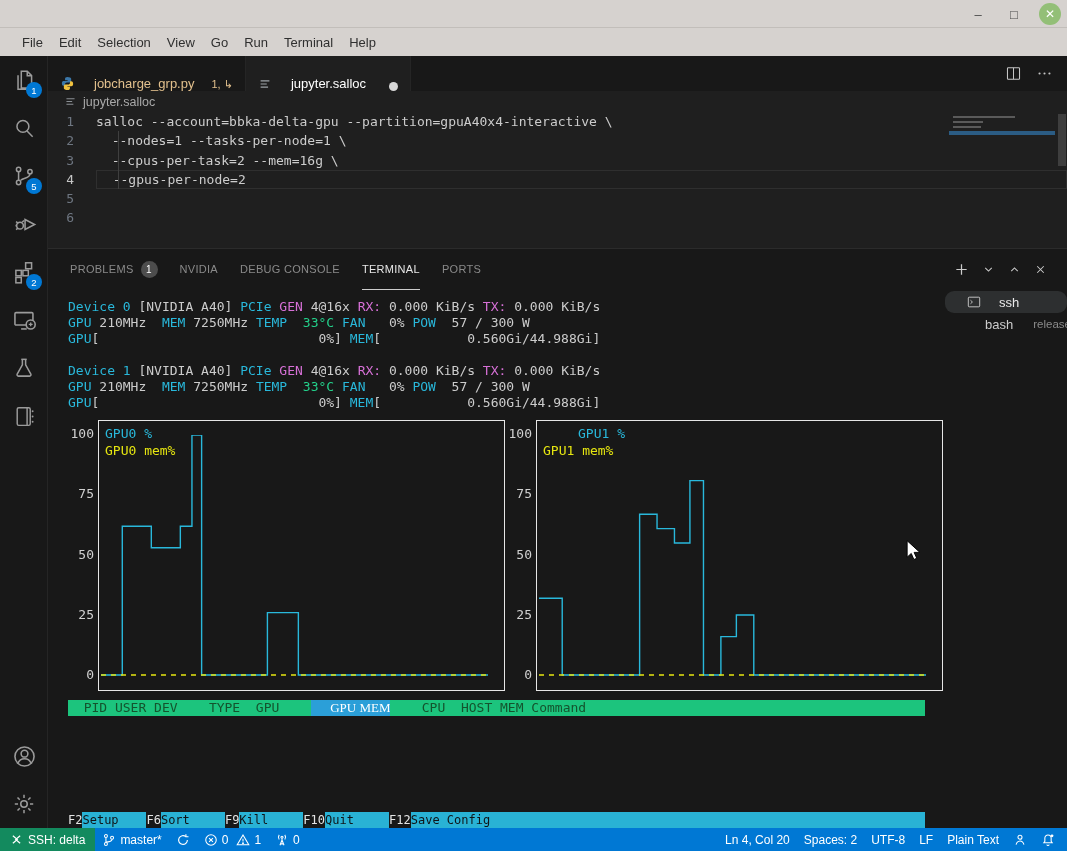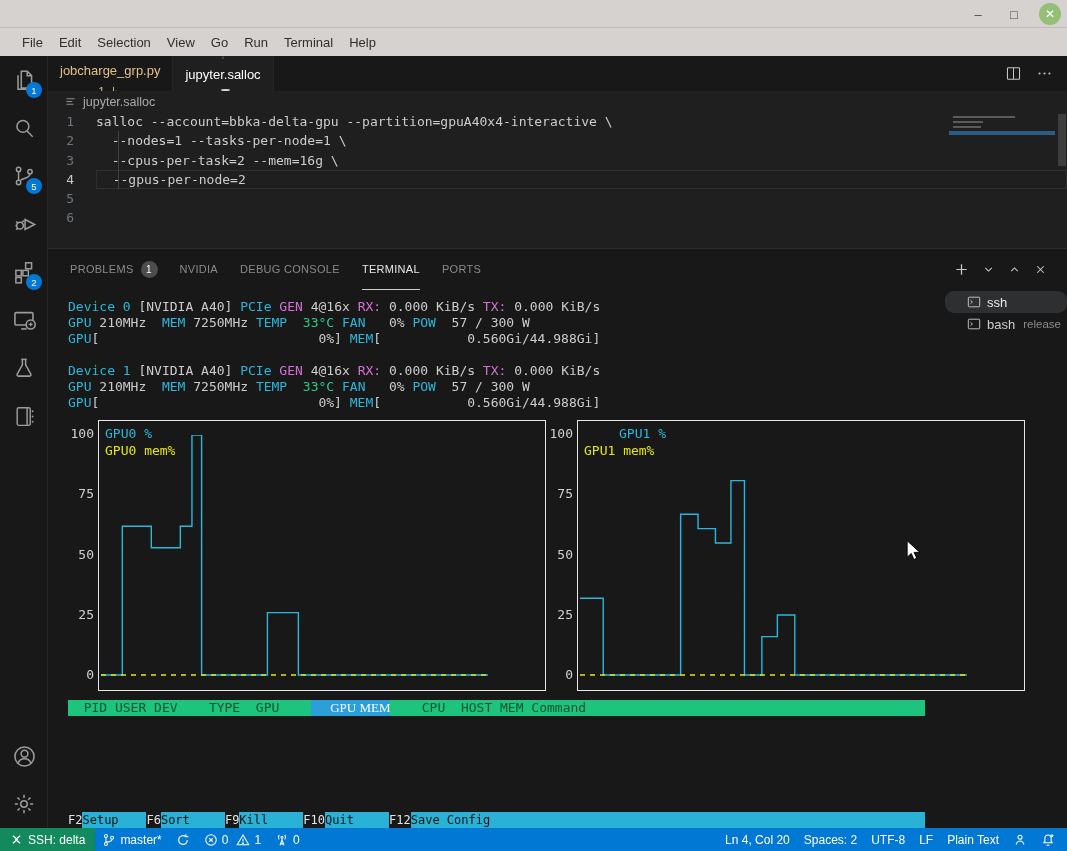--- a/index.html
+++ b/index.html
@@ -31,22 +31,22 @@
               align-items:center; justify-content:center; color:#9b9b9b; }
   .act-badge { position:absolute; right:6px; bottom:6px; min-width:16px; height:16px;
                border-radius:9px; background:#0078d4; color:#fff; font-size:9.5px;
                display:flex; align-items:center; justify-content:center; padding:0 3px; }
   .act-spacer { flex:1; }
 
   
   .main { position:absolute; left:48px; top:56px; right:0; bottom:23px; background:#1f1f1f; }
   .tabbar { position:absolute; left:0; top:0; right:0; height:35px; background:#181818;
             display:flex; align-items:stretch; }
-  .tab { display:flex; align-items:center; gap:7px; padding:0 12px; font-size:13px;
-         border-right:1px solid #252525; background:#181818;flex-direction:column; }
+  .tab { display:flex; align-items:flex-end; gap:19px; padding:0 12px; font-size:13px;
+         border-right:1px solid #252525; background:#181818; }
   .tab.active { background:#1f1f1f; }
   .tab-label-dirty { color:#e2c08d; }
   .tab-deco { color:#e2c08d; font-size:11px; margin-left:-2px; }
   .tab-label-active { color:#ffffff; }
   .dirty-dot { width:9px; height:9px; border-radius:50%; background:#d7d7d7; margin-left:4px; }
   .tab-actions { margin-left:auto; display:flex; align-items:center; gap:14px;
                  padding-right:14px; color:#c5c5c5; }
 
   .breadcrumb { position:absolute; left:0; top:35px; right:0; height:21px;
                 display:flex; align-items:center; gap:6px; padding-left:16px;
@@ -86,40 +86,40 @@
                padding:8px 0 0 20px; }
   .tline { white-space:pre; font-family:"DejaVu Sans Mono", monospace;
            font-size:13px; line-height:16px; height:16px; color:#cccccc; }
 
   .charts-row { display:flex; margin-top:9px; }
   .chart-wrap { display:flex; }
   .ylabels { position:relative; width:30px; }
   .ylabels.narrow { width:25px; margin-left:6px; }
   .ytick { position:absolute; right:4px; font-family:"DejaVu Sans Mono", monospace;
            font-size:13px; color:#d0d0d0; line-height:16px; }
-  .chart-box { position:relative; width:448px; height:271px; border:1px solid #e6e6e6; }
+  .chart-box { position:relative; width:407px; height:271px; border:1px solid #e6e6e6; }
   .chart-legend { position:absolute; left:6px; top:4px; font-family:"DejaVu Sans Mono", monospace;
                   font-size:13px; line-height:17px; }
   .chart-svg { position:absolute; left:2px; top:14px; }
 
   .proc-header { display:flex; width:857px; margin-top:9px; height:16px;
                  font-family:"DejaVu Sans Mono", monospace; font-size:13px; line-height:16px; }
   .ph-green { background:#1cc47d; color:#14532d; white-space:pre; }
   .ph-blue  { background:#2b9fd8; color:#ffffff; white-space:pre;font-family:Liberation Serif, serif; }
   .ph-fill  { background:#1cc47d; flex:1; }
 
   .fbar-spacer { height:96px; }
   .fbar { display:flex; width:857px; height:16px; font-family:"DejaVu Sans Mono", monospace;
           font-size:12px; line-height:16px; }
   .fkey { color:#e5e5e5; white-space:pre; }
   .flabel { background:#29b2d5; color:#101417; white-space:pre; min-width:64px; }
   .flabel.fill { flex:1; }
 
   .term-list { position:absolute; right:0; top:42px; width:122px; bottom:0; }
-  .tl-row { display:flex; align-items:center; gap:6px; height:22px; padding-left:22px;
+  .tl-row { display:flex; align-items:center; gap:18px; height:22px; padding-left:22px;
             color:#cccccc; font-size:13px;border-radius:9px; }
   .tl-row.active { background:#2d2f30; color:#e9e9e9; }
   .tl-suffix { color:#8b8b8b; font-size:11.5px; margin-left:2px; }
 
   
   .statusbar { position:absolute; left:0; bottom:0; width:1067px; height:23px;
                background:#0078d4; color:#ffffff; display:flex; align-items:center;
                font-size:12px; }
   .sb-remote { background:#138a5e; height:23px; display:flex; align-items:center;
                gap:5px; padding:0 10px; }

